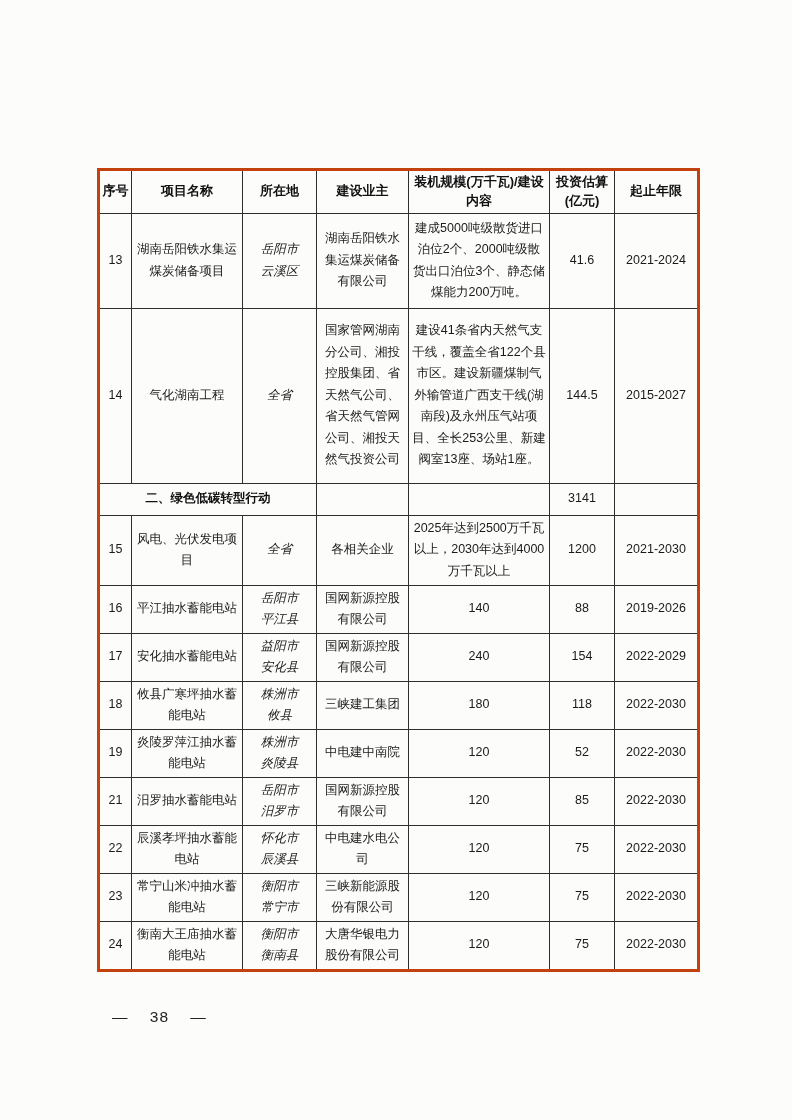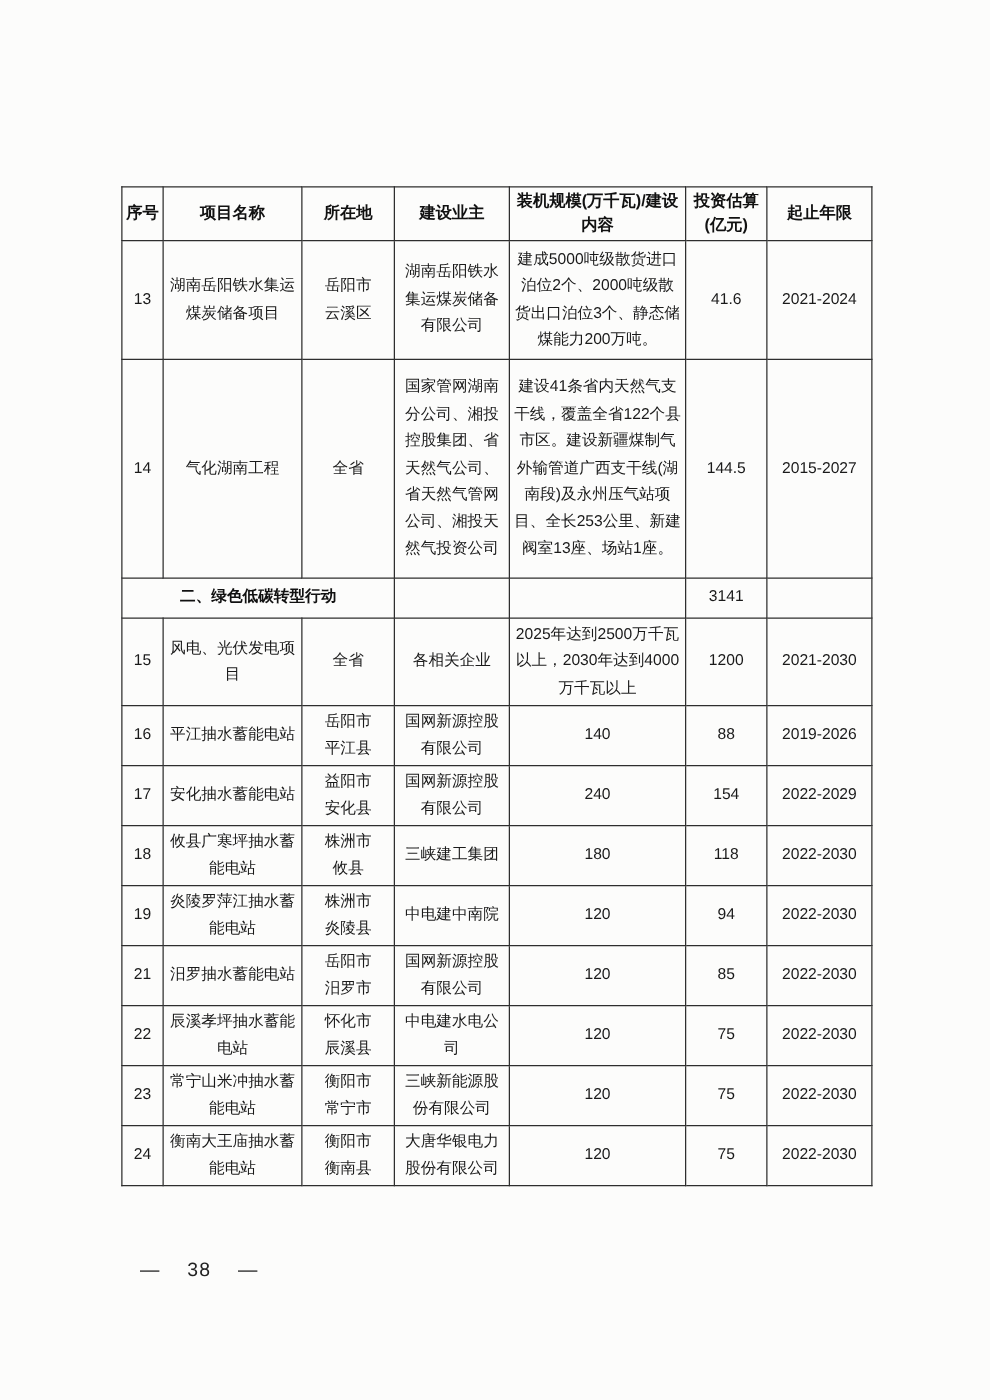--- a/index.html
+++ b/index.html
@@ -10,25 +10,25 @@
     width: 792px;
     height: 1120px;
     position: relative;
     background: #fcfcfb;
     font-family: "Liberation Sans", "DejaVu Sans", sans-serif;
     color: #1a1a1a;
   }
   .projects-table {
     position: absolute;
     left: 97px;
-    top: 149px;
+    top: 168px;
     width: 600px;
     border-collapse: collapse;
     table-layout: fixed;
-    border: 1px solid #c2410c;
+    border: 3px solid #c2410c;
   }
   .projects-table th,
   .projects-table td {
     border: 1px solid #2e2e2e;
     font-size: 12.5px;
     line-height: 1.72;
     text-align: center;
     vertical-align: middle;
     padding: 2px 3px;
     overflow: hidden;
@@ -49,20 +49,21 @@
     text-align: left;
     padding: 2px 4px;
     margin-top: 44px;
   }
   .cell-scale-text {
     text-align: left;
     padding: 2px 5px;
   }
   .pre {
     white-space: pre-line;
+    font-style: italic;
   }
   .section-label {
     text-align: left;
     font-weight: 700;
     font-size: 13.5px;
     padding-left: 3px;
     color: #111;
     font-family: Liberation Serif, serif;
   }
   .page-footer {
@@ -172,21 +173,21 @@
       <td>2022-2030</td>
     </tr>
 
     <tr style="height:48px">
       <td>19</td>
       <td class="cell-name">炎陵罗萍江抽水蓄能电站</td>
       <td class="pre">株洲市
 炎陵县</td>
       <td class="cell-owner">中电建中南院</td>
       <td>120</td>
-      <td>94</td>
+      <td>52</td>
       <td>2022-2030</td>
     </tr>
 
 
     <tr style="height:48px">
       <td>21</td>
       <td class="cell-name">汨罗抽水蓄能电站</td>
       <td class="pre">岳阳市
 汨罗市</td>
       <td class="cell-owner">国网新源控股有限公司</td>

